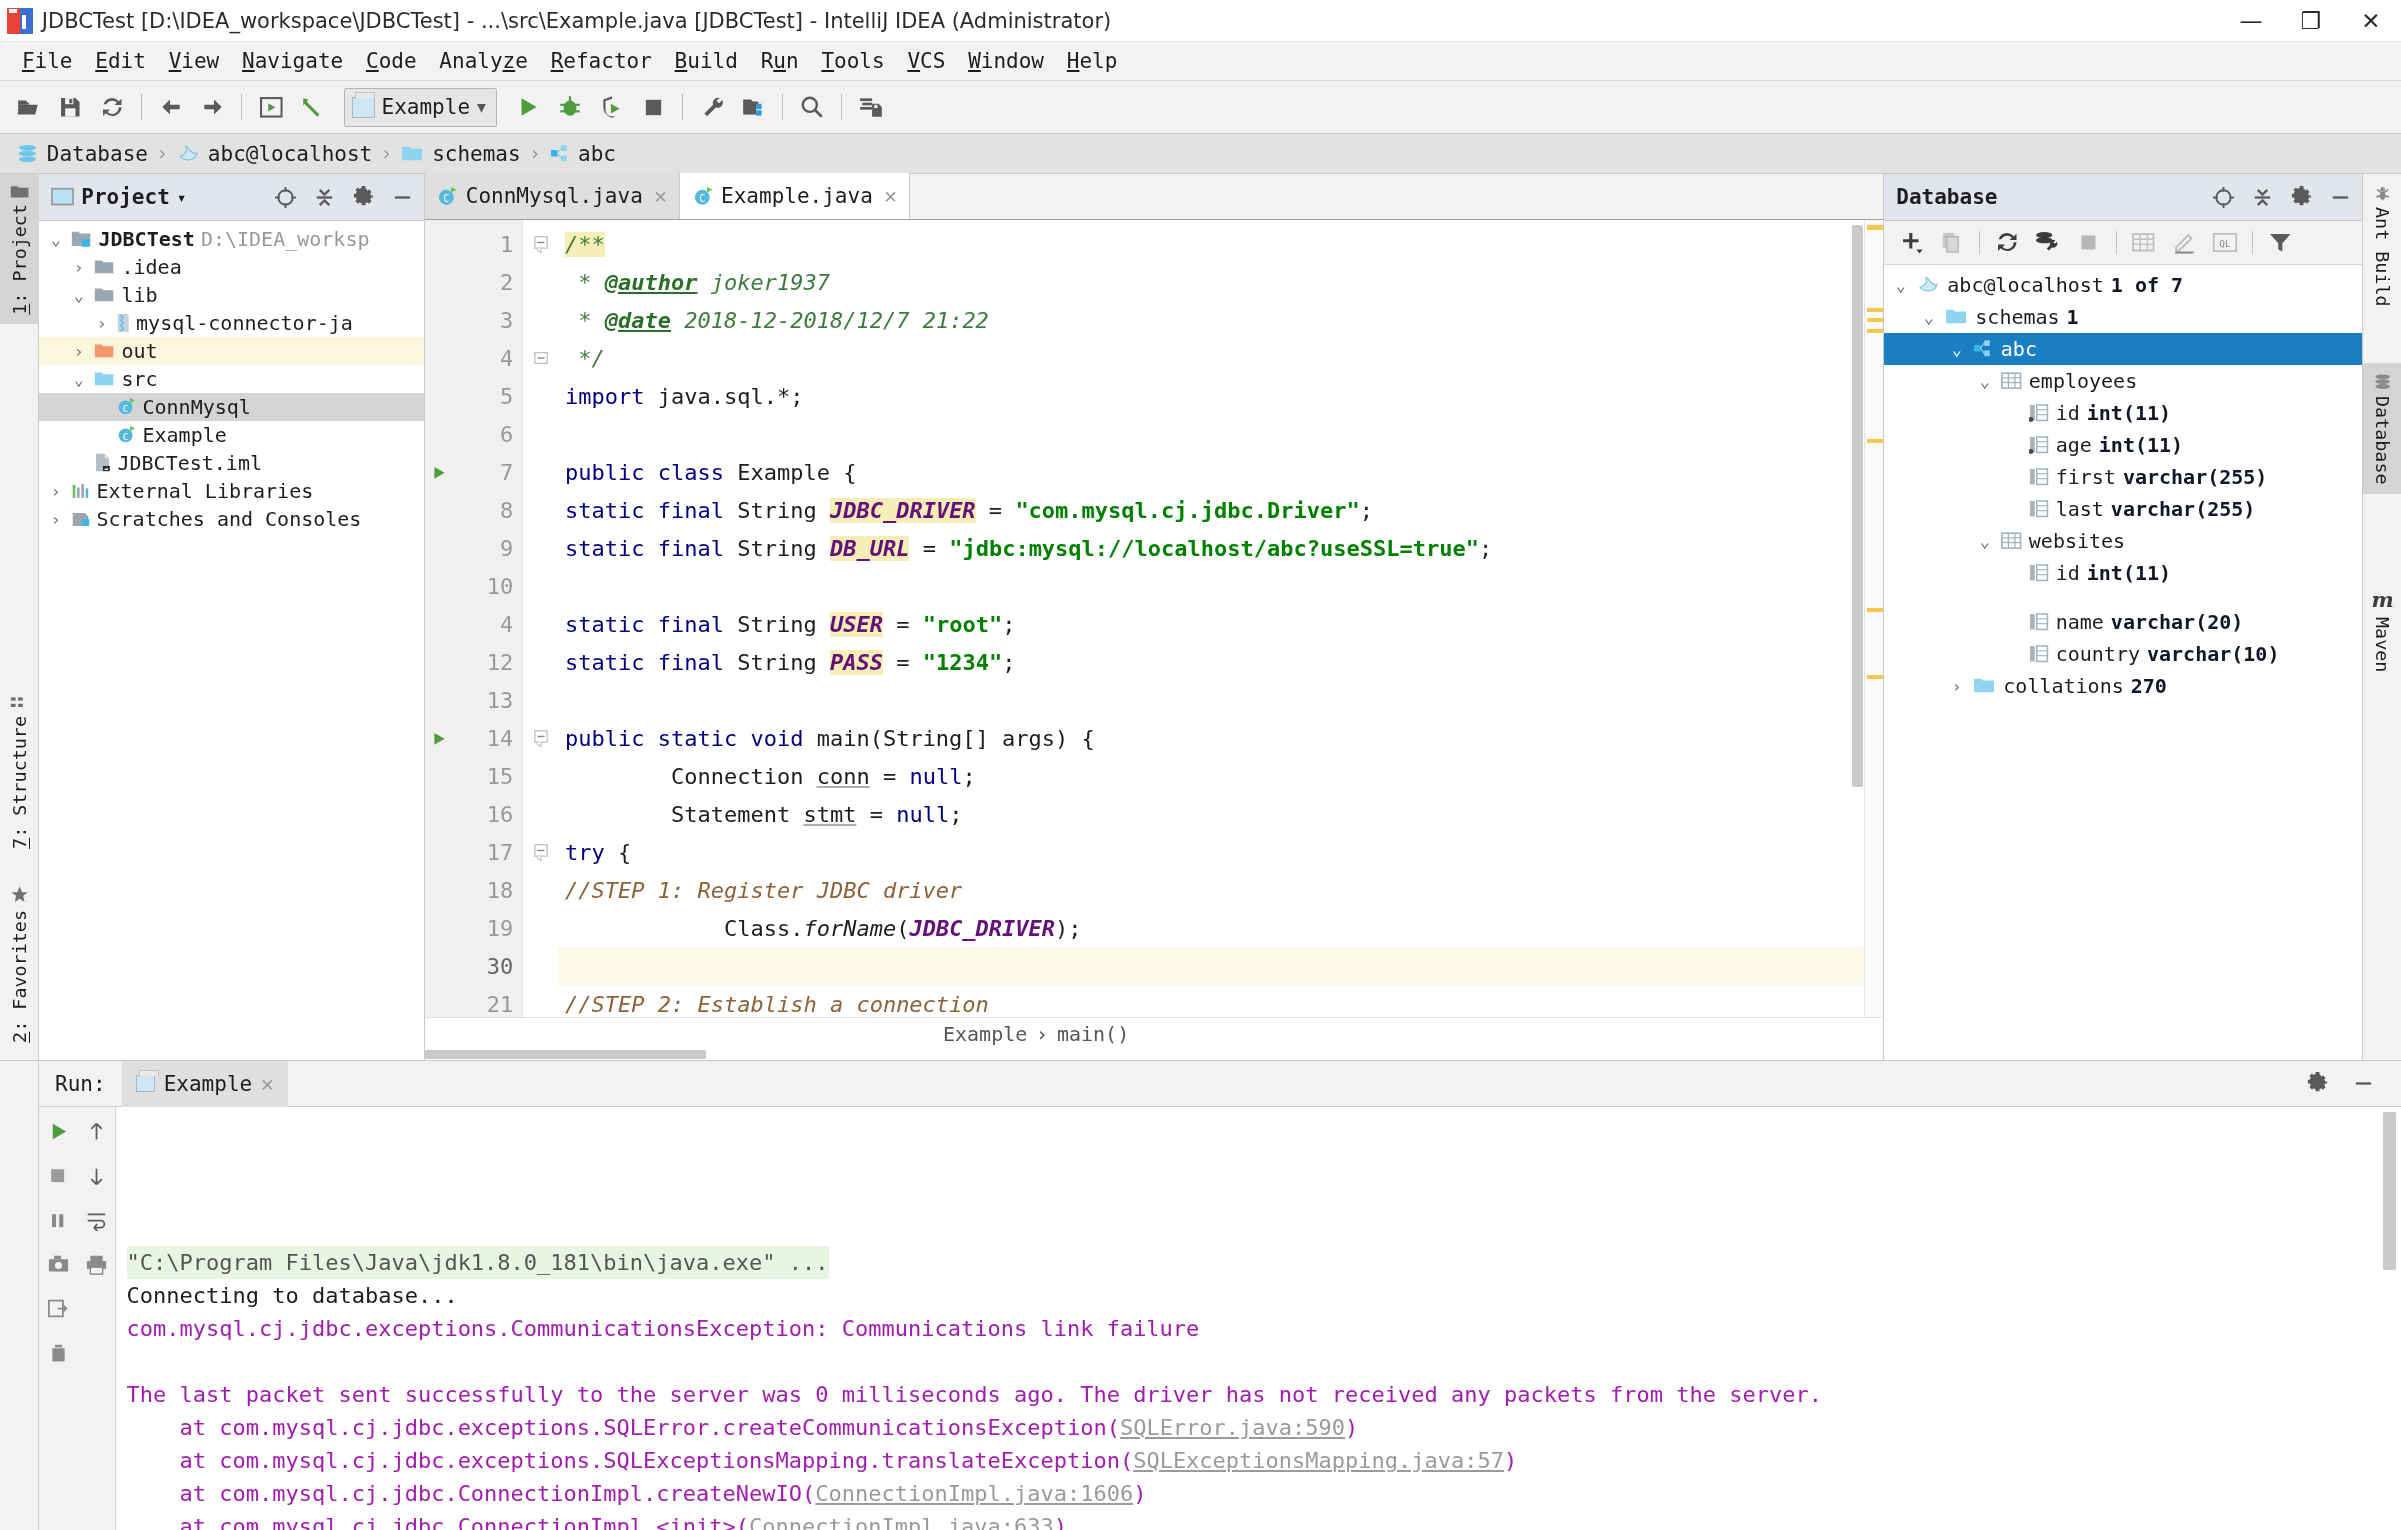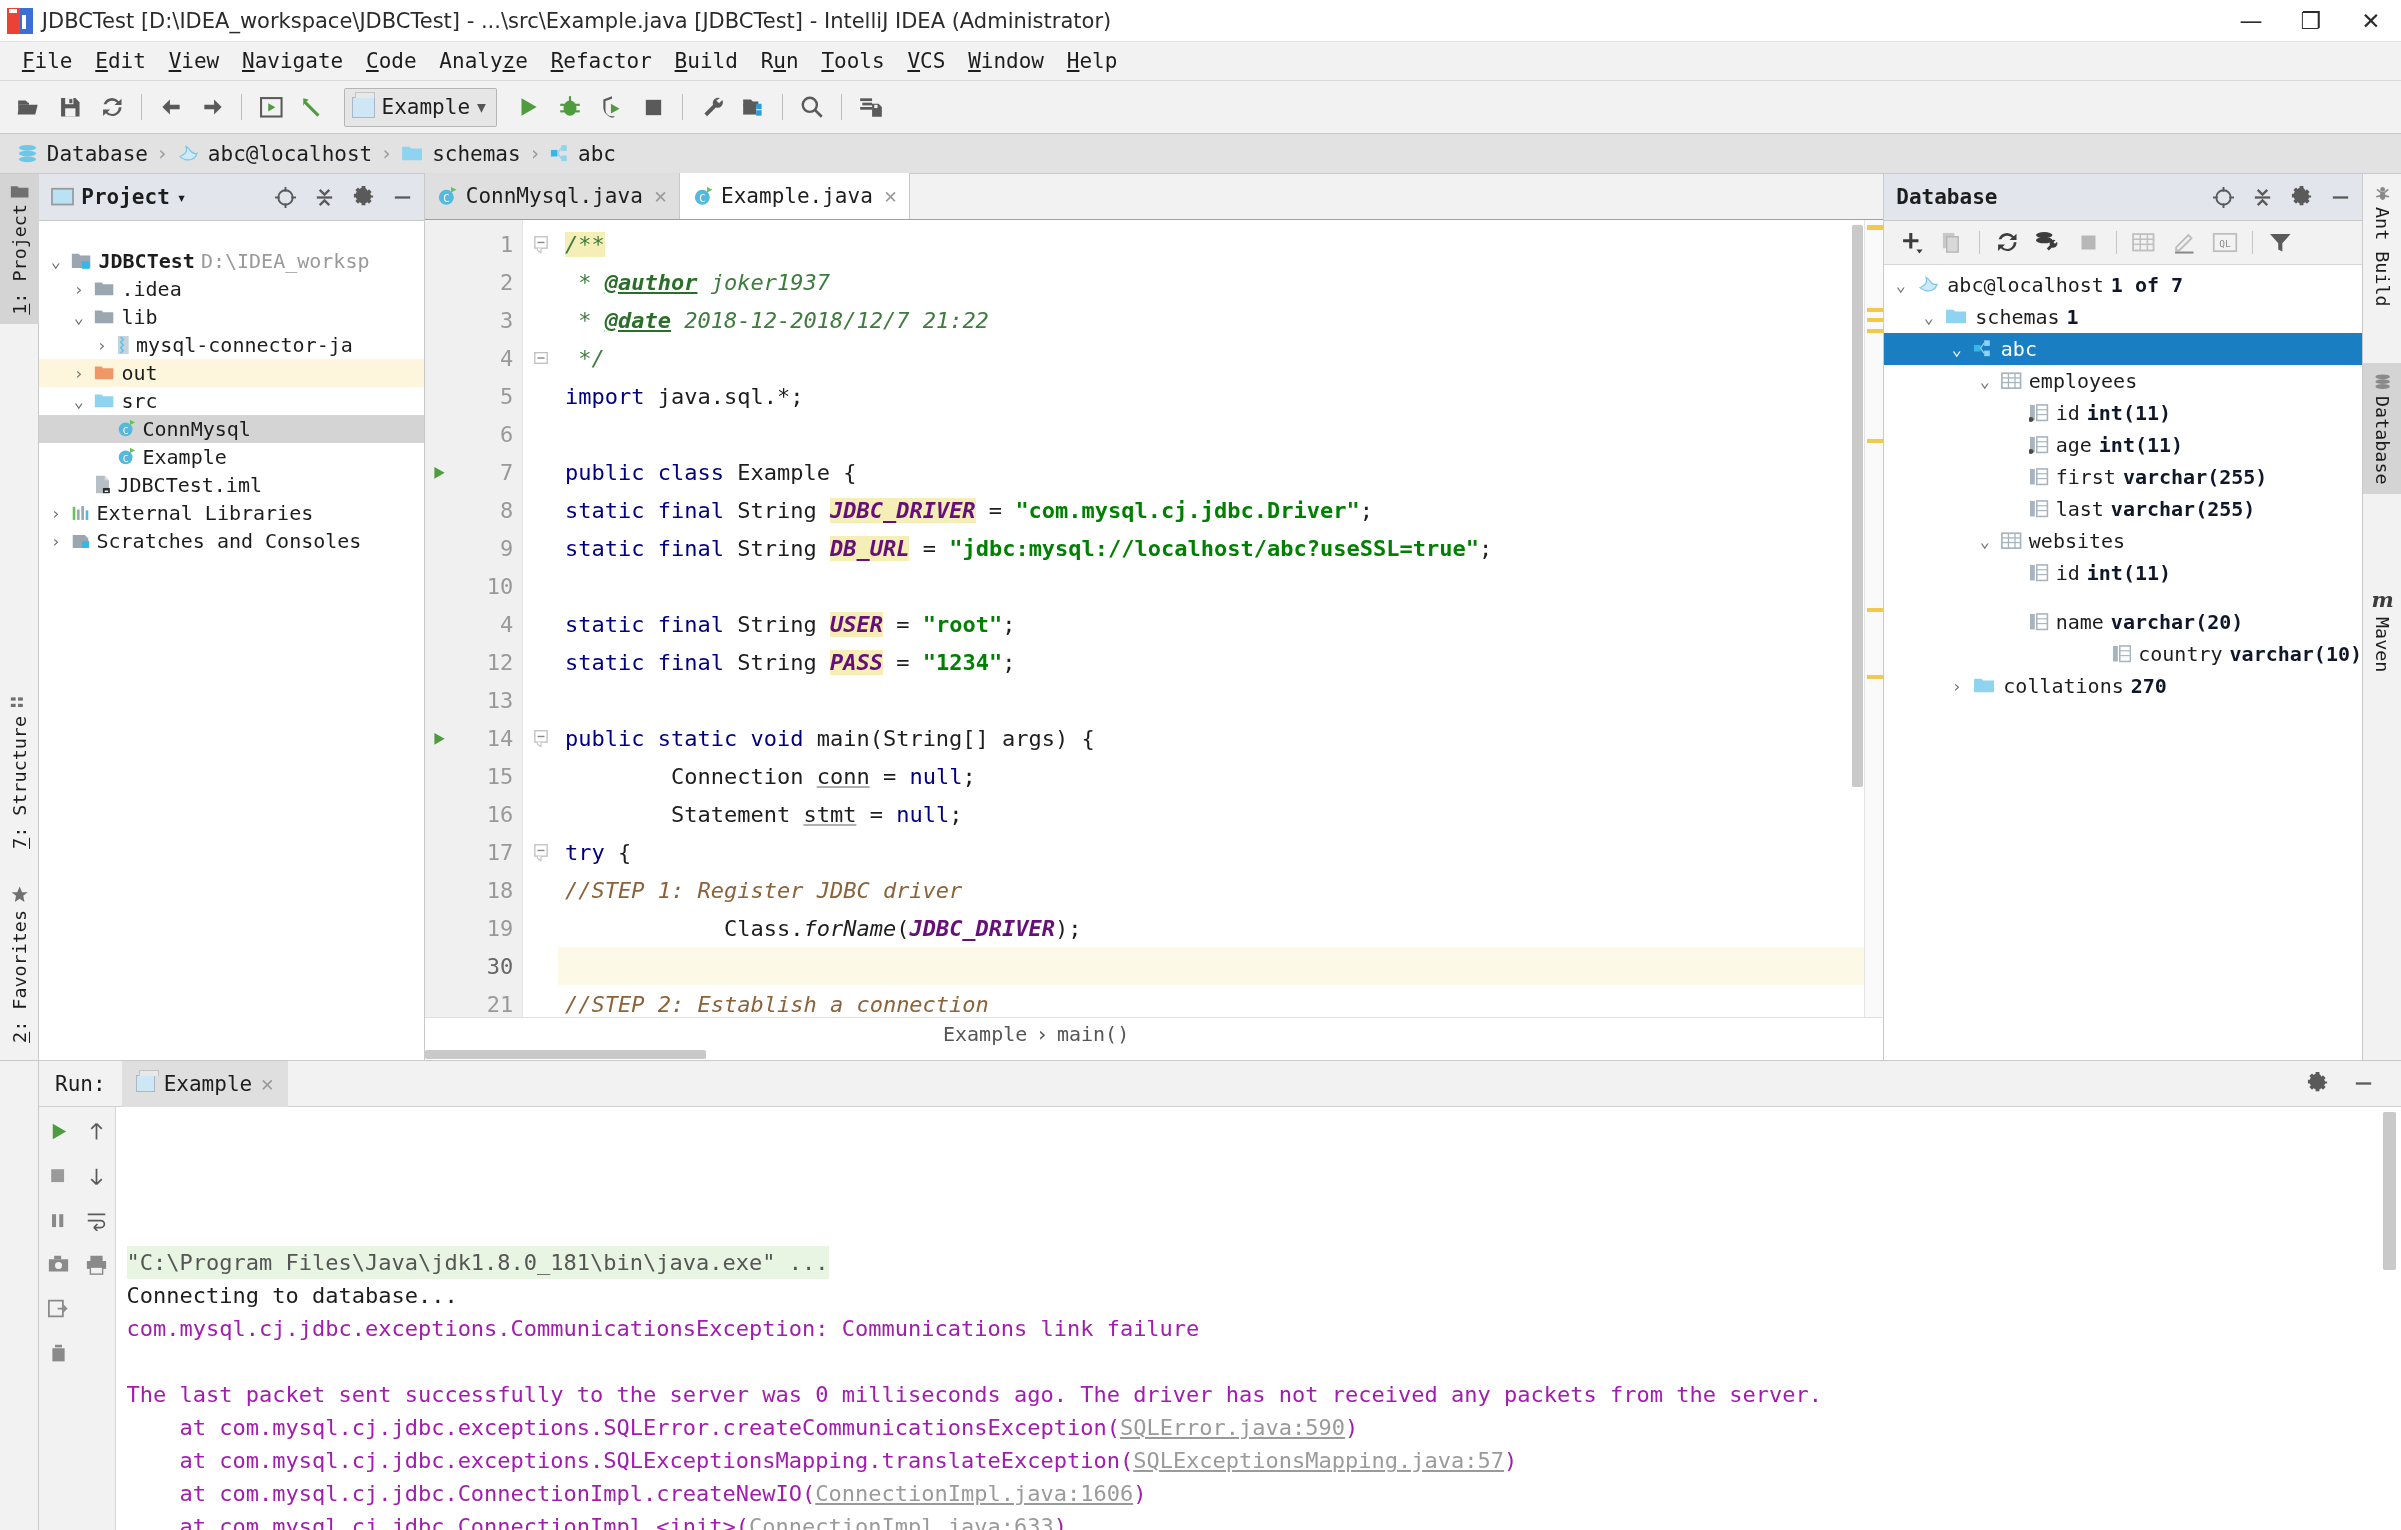--- a/index.html
+++ b/index.html
@@ -73,21 +73,21 @@
   .vstrip { width:39px; background:#f2f2f2; border-right:0.9px solid #c9c9c9; position:relative; flex:none;}
   .vtab {
     position:absolute; left:0; width:39px; display:flex; align-items:center; gap:5.3px;
     writing-mode:vertical-rl; font-family:"DejaVu Sans Mono", monospace; font-size:18.4px;
     padding:8.8px 0; justify-content:flex-start;
   }
   .vtab.sel { background:#d4d4d4; }
   .vtab u { text-decoration:underline; }
 
   
-  #project-panel { width:386px; background:#fff; border-right:0.9px solid #c9c9c9; display:flex; flex-direction:column; flex:none;gap:22px;}
+  #project-panel { width:386px; background:#fff; border-right:0.9px solid #c9c9c9; display:flex; flex-direction:column; flex:none;}
   .panel-head {
     height:47px; background:#e2e6ec; display:flex; align-items:center; padding:0 7px 0 12.3px;
     gap:8.8px; border-bottom:0.9px solid #c9c9c9;
   }
   .panel-head .ptitle { font-family:"DejaVu Sans Mono", monospace; font-size:21px; font-weight:bold; flex:1; display:flex; align-items:center; gap:7px;}
   .panel-head .hicon { width:30px;height:30px;display:flex;align-items:center;justify-content:center; flex:none;}
   .tree { flex:1; overflow:hidden; font-family:"DejaVu Sans Mono", monospace; font-size:20px; padding-top:3.5px;}
   .trow { display:flex; align-items:center; height:28px; gap:6.1px; white-space:nowrap; }
   .trow.sel { background:#d4d4d4; }
   .trow.hl { background:#fdf6dd; }
@@ -913,21 +913,21 @@
             <svg width="19.4" height="19.4" viewBox="0 0 20 20">
               <rect x="1" y="2" width="5" height="16" fill="#a7b4be"></rect>
               <rect x="8" y="2" width="11" height="16" fill="#fff" stroke="#a7b4be" stroke-width="1.6"></rect>
               <line x1="8" y1="7" x2="19" y2="7" stroke="#a7b4be" stroke-width="1.2"></line>
               <line x1="8" y1="12" x2="19" y2="12" stroke="#a7b4be" stroke-width="1.2"></line>
             </svg>
           </span>
           <span>name</span>
           <span class="dim">varchar(20)</span>
         </div>
-        <div class="dbrow" style="padding-left: 119px; justify-content: flex-end;">
+        <div class="dbrow" style="padding-left: 119px;">
           <span class="arrow"></span>
           <span style="display:flex;align-items:center;">
             <svg width="19.4" height="19.4" viewBox="0 0 20 20">
               <rect x="1" y="2" width="5" height="16" fill="#a7b4be"></rect>
               <rect x="8" y="2" width="11" height="16" fill="#fff" stroke="#a7b4be" stroke-width="1.6"></rect>
               <line x1="8" y1="7" x2="19" y2="7" stroke="#a7b4be" stroke-width="1.2"></line>
               <line x1="8" y1="12" x2="19" y2="12" stroke="#a7b4be" stroke-width="1.2"></line>
             </svg>
           </span>
           <span>country</span>

